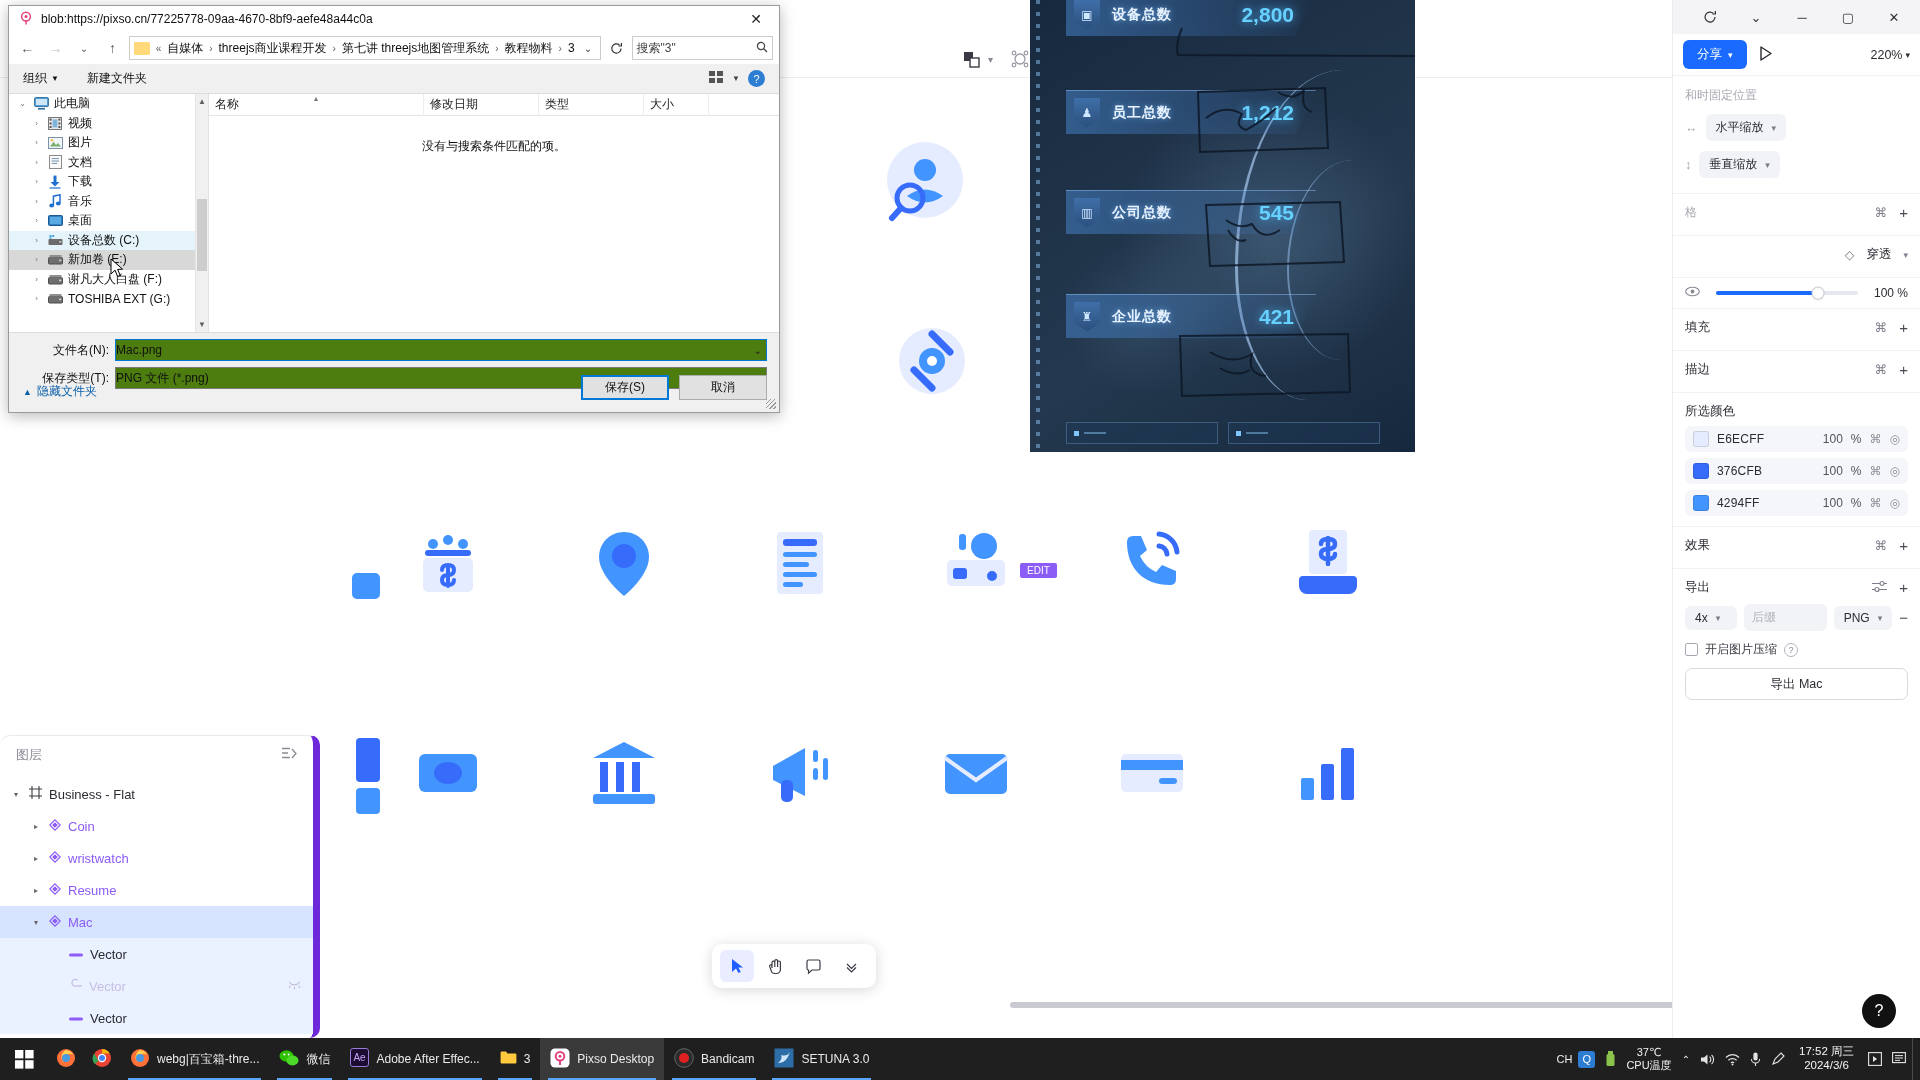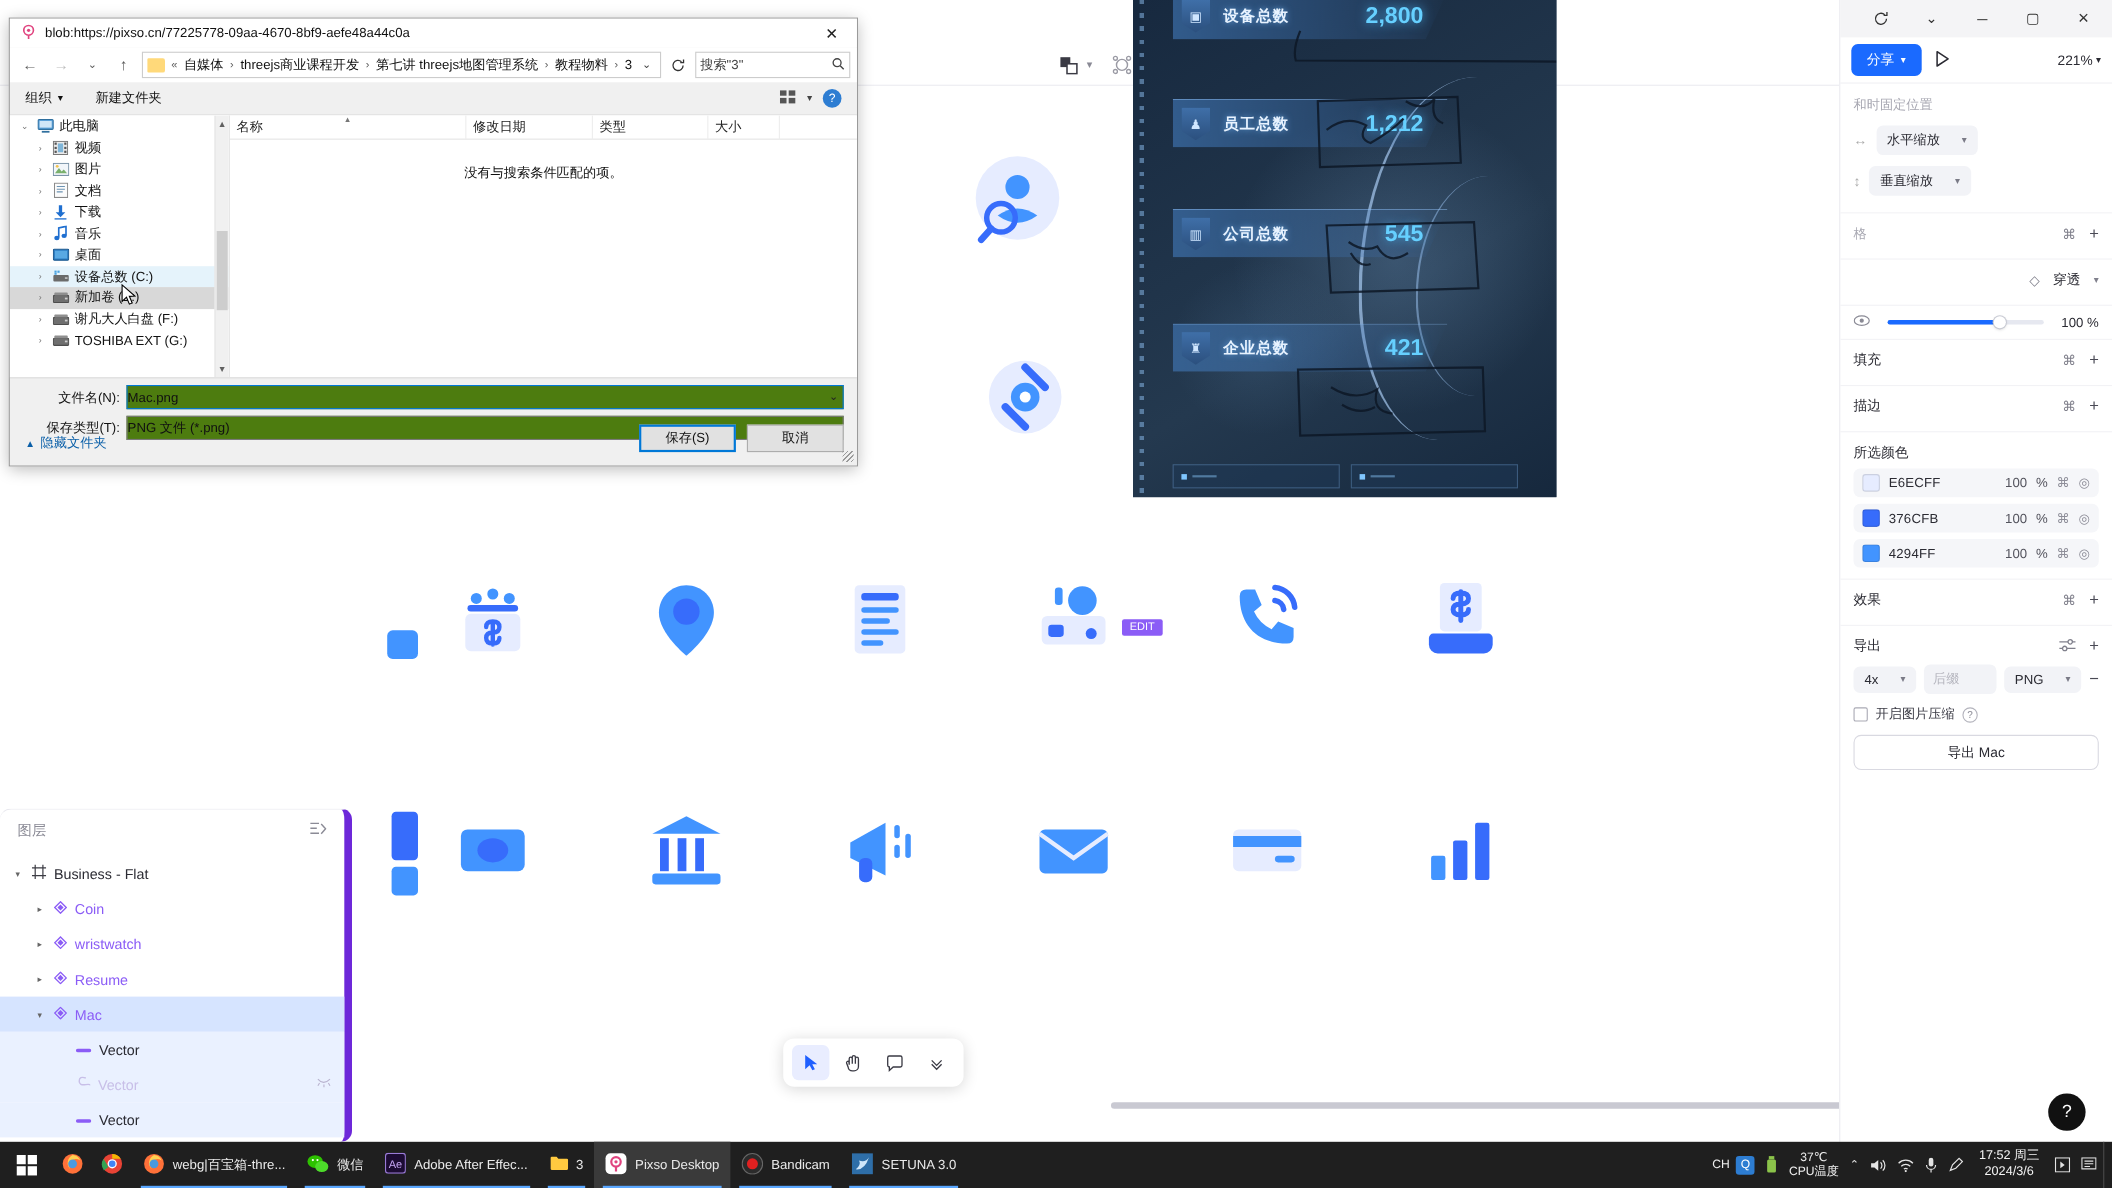--- a/index.html
+++ b/index.html
@@ -102,21 +102,21 @@
   .rp-tab.active { color: #1c1c24; font-weight: 600; }
   .rp-sec { border-bottom: 1px solid #f2f2f5; padding: 10px 12px; }
   .rp-sec-head { display: flex; align-items: center; justify-content: space-between;
                  color: #4a4a55; margin-bottom: 4px; }
   .rp-sec-title { color: #2b2b33; font-size: 12.5px; }
   .rp-acts { display: flex; align-items: center; gap: 12px; color: #80808c; }
   .rp-acts span { cursor: pointer; }
   .plusbtn { cursor: pointer; font-size: 15px; color: #4a4a55; }
   .rp-minirow { display: flex; align-items: center; gap: 8px; color: #8a8a95; padding: 5px 0; }
   .pill { background: #f2f3f7; border-radius: 6px; padding: 5px 10px; display: flex;
-          align-items: center; gap: 20px; color: #2b2b33; cursor: pointer; font-size: 12px; text-align: right; }
+          align-items: center; gap: 8px; color: #2b2b33; cursor: pointer; font-size: 12px; text-align: right; }
   .pill .cv { font-size: 9px; color: #7a7a86; }
   .rp-label-dim { color: #a8a8b2; font-size: 12px; }
   .opacity-row { display: flex; align-items: center; gap: 16px; padding: 8px 12px;
                  border-bottom: 1px solid #f2f2f5; }
   .slider { flex: 1; height: 4px; background: #e6e8f0; border-radius: 2px; position: relative; }
   .slider .fill { position: absolute; left: 0; top: 0; bottom: 0; width: 72%; background: #1a6aff;
                   border-radius: 2px; }
   .slider .knob { position: absolute; left: 72%; top: 50%; transform: translate(-50%,-50%);
                   width: 11px; height: 11px; border-radius: 50%; background: #fff;
                   box-shadow: 0 0 0 1px #c9cbd4, 0 1px 3px rgba(0,0,0,.2); }
@@ -175,21 +175,21 @@
   .vo-bottombar { position: absolute; left: 36px; bottom: 8px; display: flex; gap: 10px; }
   .vo-bb { width: 152px; height: 22px; border: 1px solid rgba(120,170,220,.35);
            background: rgba(30,55,85,.5); display: flex; align-items: center; gap: 5px; padding-left: 7px; }
   .vo-bb i { width: 5px; height: 5px; background: #7fc6ff; display: block; }
   .vo-bb u { width: 22px; height: 2px; background: rgba(130,190,240,.5); display: block; text-decoration: none; }
   .vo-ticks { position: absolute; left: 6px; top: 0; bottom: 0; width: 4px;
               background: repeating-linear-gradient(180deg, rgba(140,190,240,.5) 0 4px, transparent 4px 12px); }
 
   
   .save-dialog {
-    position: absolute; left: 8px; top: 16px; width: 772px; height: 408px;
+    position: absolute; left: 8px; top: 5px; width: 772px; height: 408px;
     background: #f0f0f0; border: 1px solid #9a9a9a; z-index: 60;
     font-family: "Liberation Sans", "DejaVu Sans", sans-serif; font-size: 12px;
     box-shadow: 0 3px 14px rgba(0,0,0,.28);
   }
   .sd-title { height: 26px; background: #fff; display: flex; align-items: center;
               padding: 0 2px 0 10px; gap: 8px; }
   .sd-title-txt { font-size: 12px; color: #111; white-space: nowrap; overflow: hidden; }
   .sd-close { margin-left: auto; width: 42px; height: 26px; display: flex; align-items: center;
               justify-content: center; cursor: pointer; font-size: 14px; color: #222; }
   .sd-nav { height: 32px; background: #fff; display: flex; align-items: center; gap: 4px; padding: 0 6px; }
@@ -566,21 +566,21 @@
       <div class="share-btn">
         <span>分享</span>
         <span style="font-size:9px">▾</span>
       </div>
       <span class="play-icon">
         <svg width="17" height="17" viewBox="0 0 17 17">
             <path d="M4 2 L14 8.5 L4 15 Z" fill="none" stroke="#2b2b33" stroke-width="1.4" stroke-linejoin="round"></path>
           </svg>
       </span>
       <span class="zoom-ctl">
-        <span>221%</span>
+        <span>220%</span>
         <span style="font-size:9px">▾</span>
       </span>
     </div>
 
 
     <div class="rp-sec" style="padding-top:6px">
       <div class="rp-minirow">
         <span class="rp-label-dim">和时固定位置</span>
       </div>
       <div class="rp-minirow">

